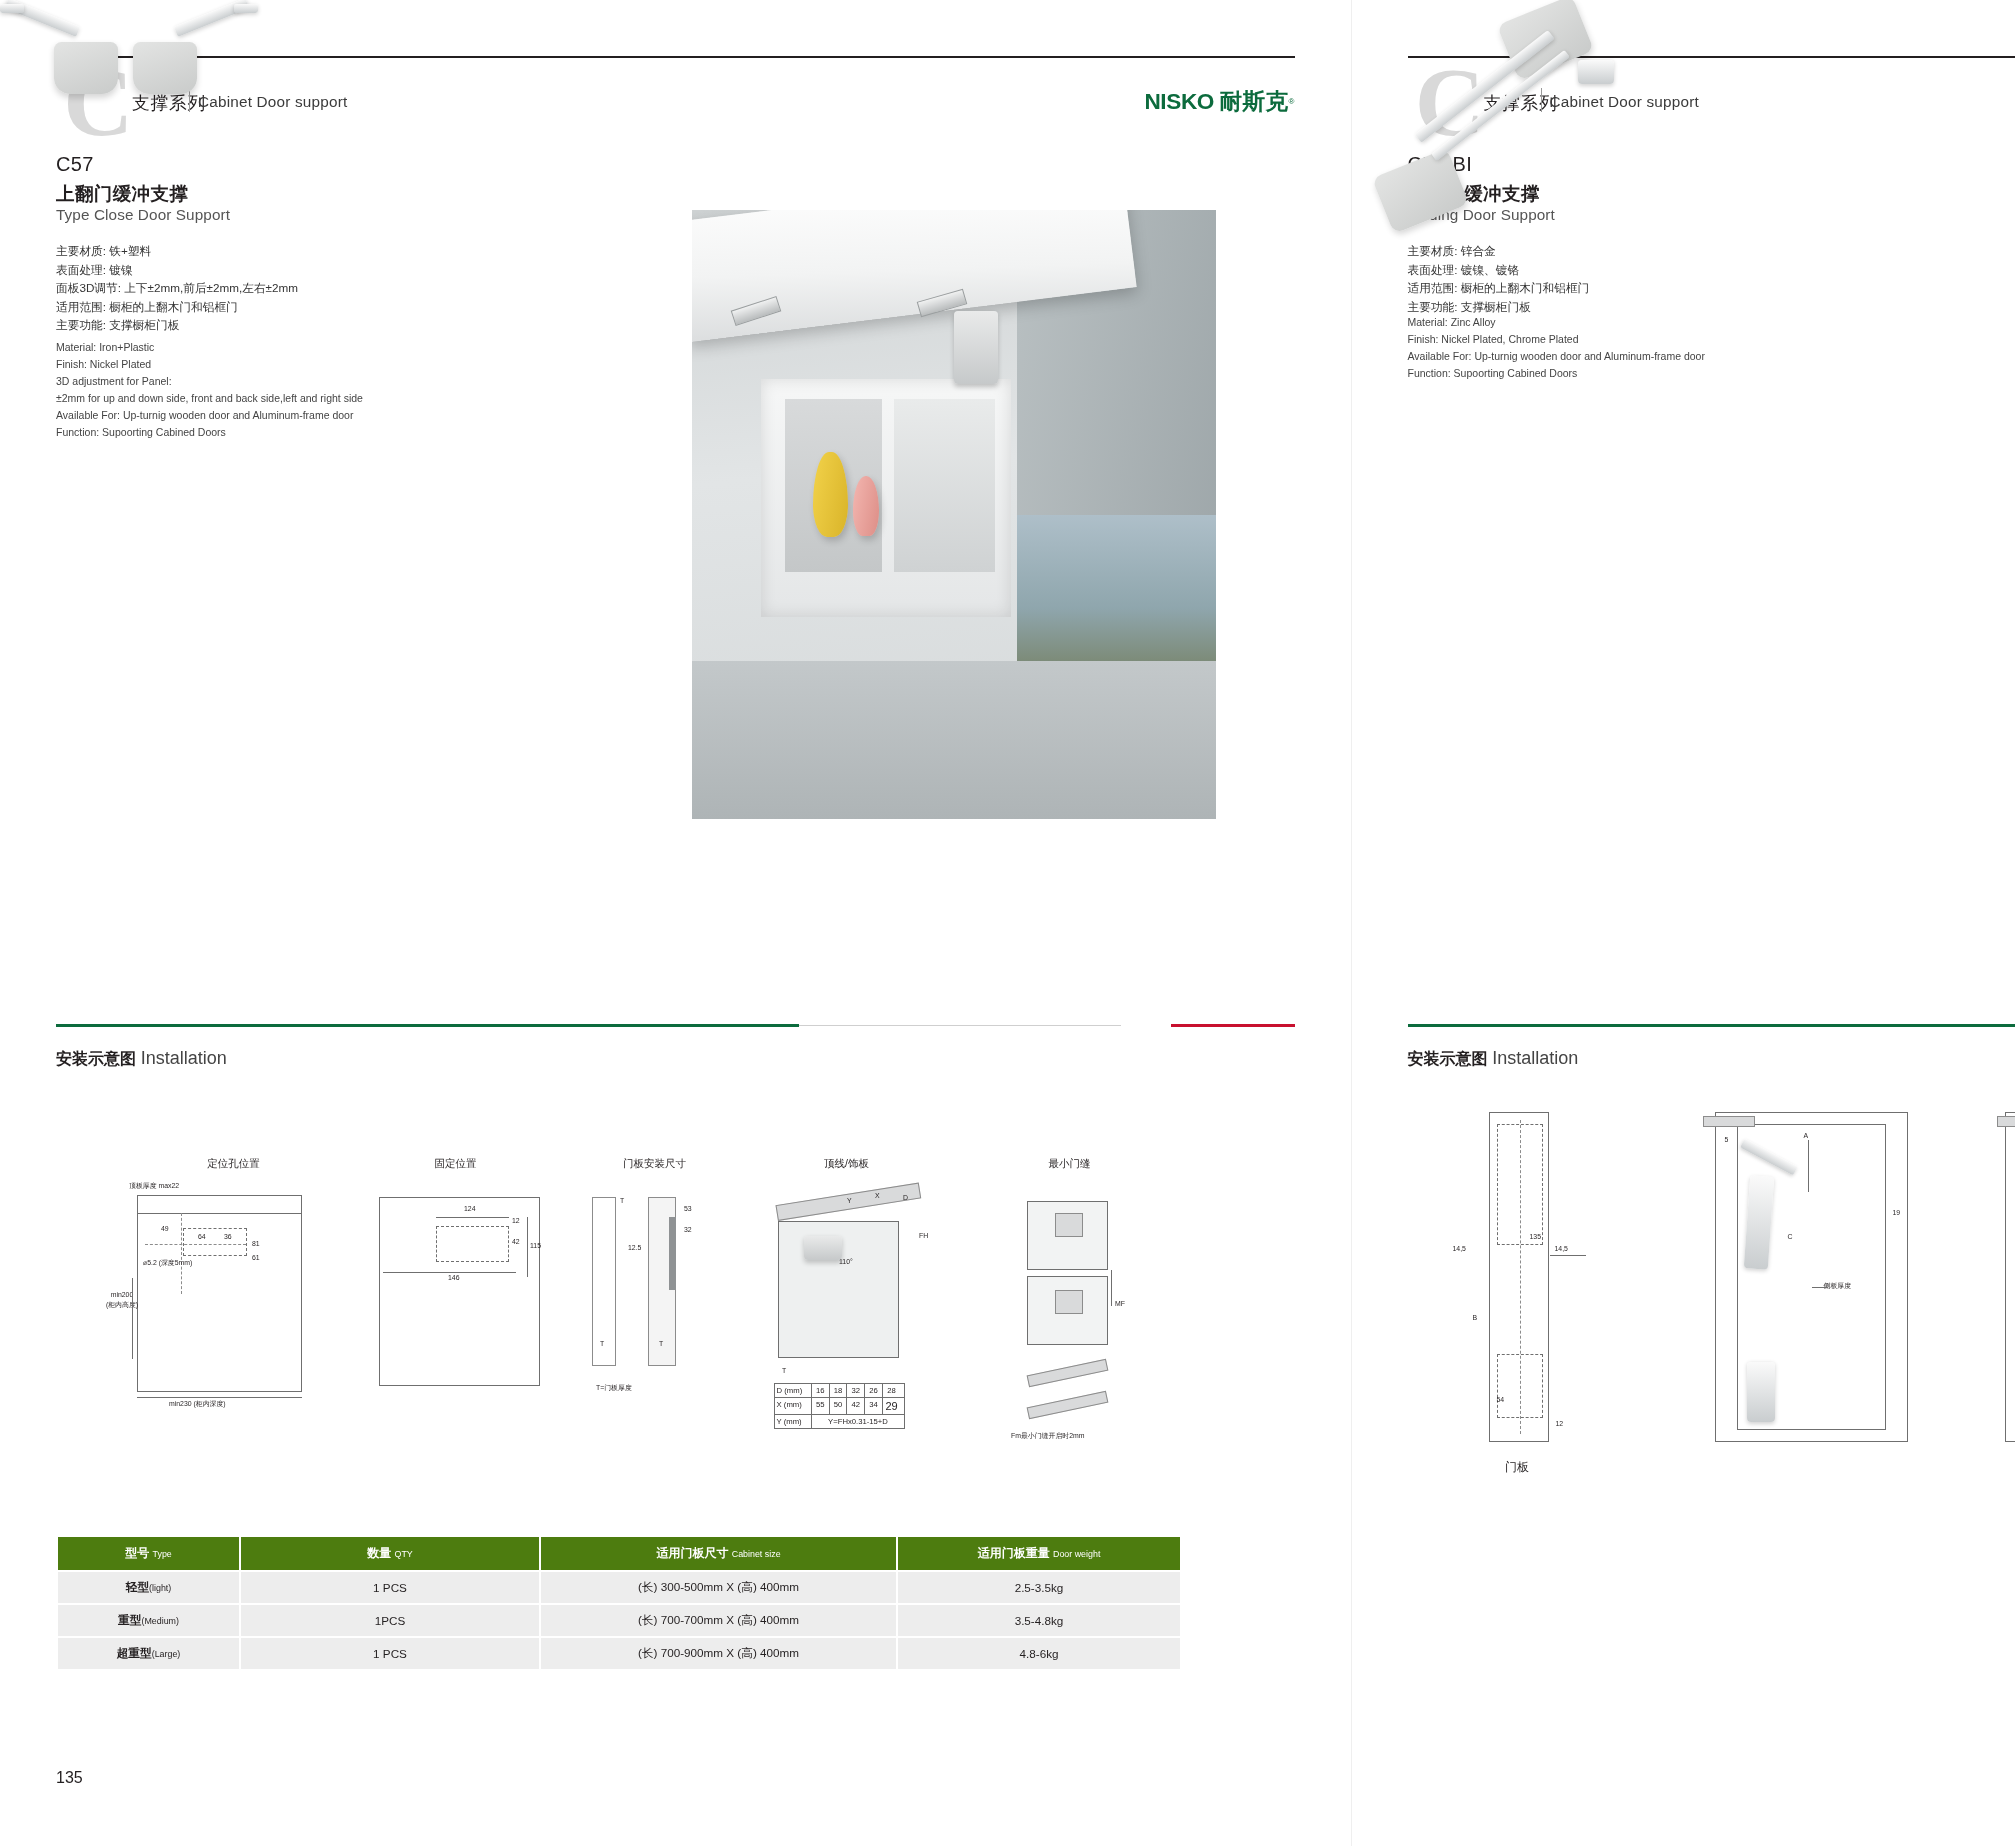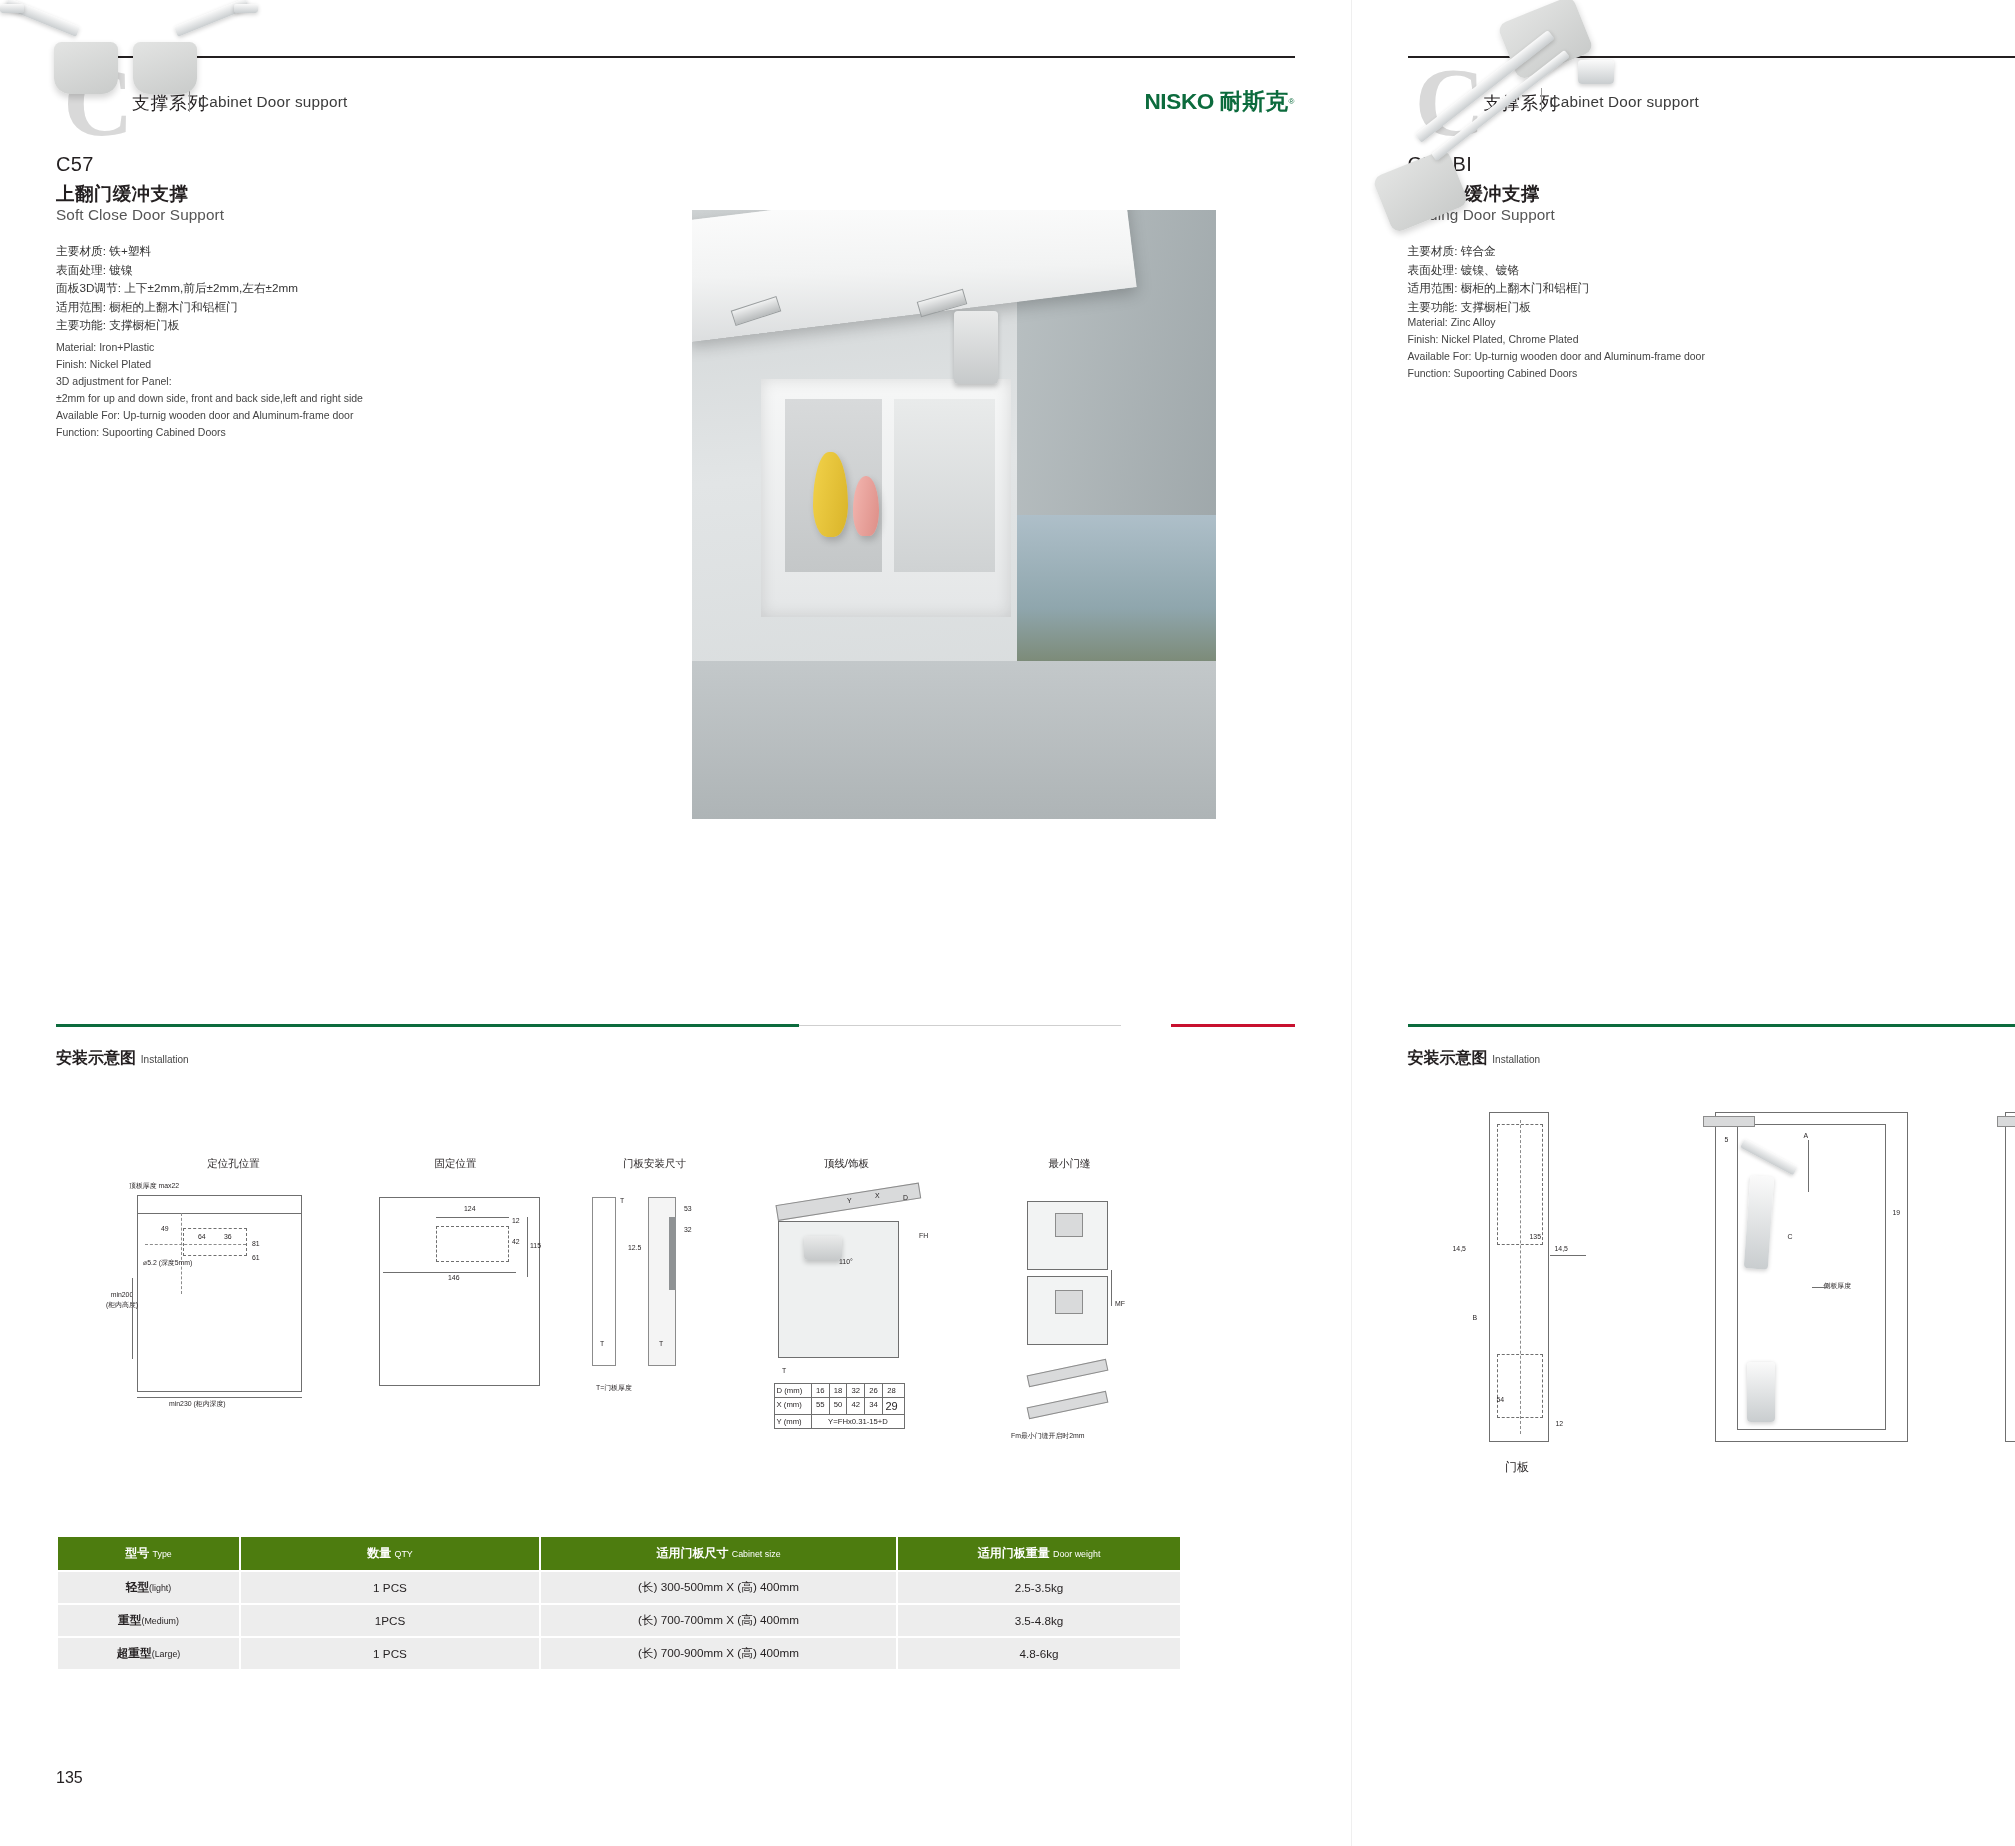--- a/index.html
+++ b/index.html
@@ -126,21 +126,21 @@
     position:absolute; background:linear-gradient(180deg,#fafafa,#c9cdcf);
     border-radius:2.4px; box-shadow:0 1.6px 4px rgba(0,0,0,.18);
   }
 
   
   .sec-rule { position:absolute; left:56px; right:56px; height:3.2px; }
   .sec-rule .g { position:absolute; left:0; top:0; width:60%; height:3.2px; background:#0c6b3d; }
   .sec-rule .gr{ position:absolute; left:60%; top:0.8px; width:26%; height:1.6px; background:#cfcfcf; }
   .sec-rule .r { position:absolute; right:0; top:0; width:10%; height:3.2px; background:#c8102e; }
   .sec-title { position:absolute; left:56px; font-size:16px; font-weight:700; color:#231f20; }
-  .sec-title span { font-weight:400; font-size:10px; color:#444; margin-left:4.8px; }
+  .sec-title span { font-weight:400; font-size:18px; color:#444; margin-left:4.8px; }
 
   
   .tech { position:absolute; }
   .dwg-label { position:absolute; font-size:10.5px; color:#231f20; text-align:center; }
   .dwg-num { position:absolute; font-size:8px; color:#231f20; }
   .dwg-num.sm { font-size:6.9px; }
   .box-o { position:absolute; border:0.8px solid #6f6f6f; }
   .box-t { position:absolute; border:0.8px solid #8c8c8c; background:#f4f4f4; }
   .dash { position:absolute; border-left:0.8px dashed #8c8c8c; }
   .dash-h { position:absolute; border-top:0.8px dashed #8c8c8c; }
@@ -181,21 +181,21 @@
       <div class="hdr-en">Cabinet Door support</div>
       <div class="logo">
         <span class="mark">NISKO</span>
         <span class="cn">耐斯克</span>
         <span class="reg">®</span>
       </div>
     </div>
 
     <div class="prod-code">C57</div>
     <div class="prod-cn">上翻门缓冲支撑</div>
-    <div class="prod-en">Soft Close Door Support</div>
+    <div class="prod-en">Type Close Door Support</div>
     <div class="spec-cn" style="white-space:pre-line">主要材质: 铁+塑料
 表面处理: 镀镍
 面板3D调节: 上下±2mm,前后±2mm,左右±2mm
 适用范围: 橱柜的上翻木门和铝框门
 主要功能: 支撑橱柜门板</div>
     <div class="spec-en" style="top:339px; white-space:pre-line">Material: Iron+Plastic
 Finish: Nickel Plated
 3D adjustment for Panel:
 ±2mm for up and down side, front and back side,left and right side
 Available For: Up-turnig wooden door and Aluminum-frame door

